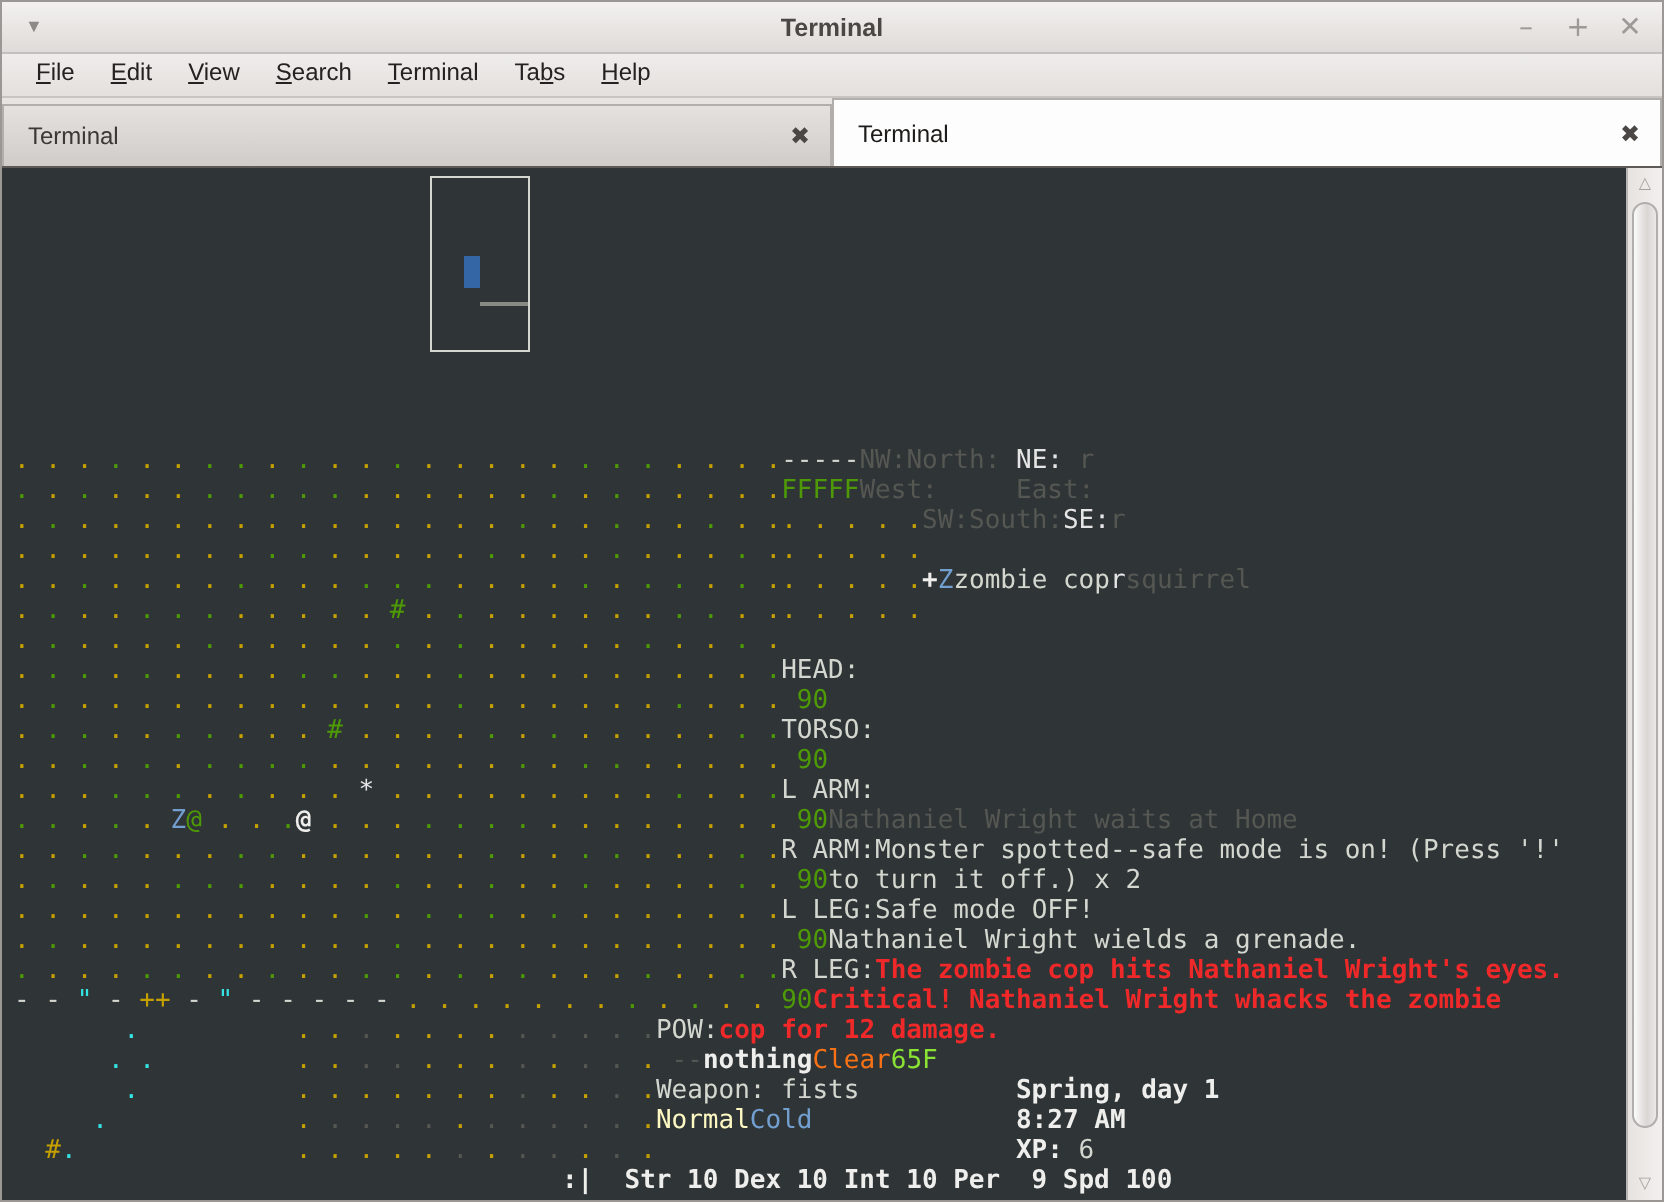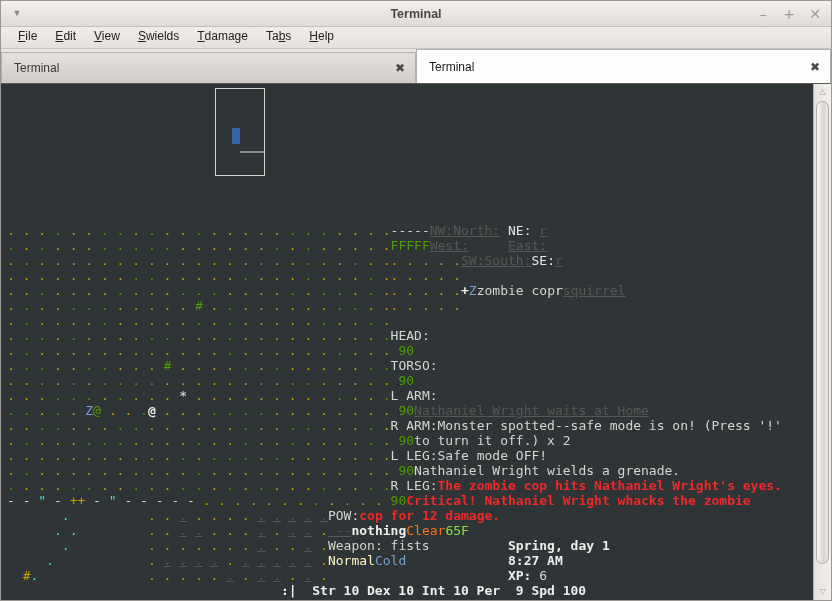--- a/index.html
+++ b/index.html
@@ -123,21 +123,21 @@
   .c-yellow  { color: #c4a000; }
   .c-green   { color: #4e9a06; }
   .c-bgreen  { color: #8ae234; }
   .c-bblue   { color: #729fcf; }
   .c-cyan    { color: #f97316; }
   .c-bcyan   { color: #34e2e2; }
   .c-red     { color: #fef9c3; }
   .c-bred    { color: #ef2929; font-weight: bold; }
   .c-white   { color: #d3d7cf; }
   .c-bwhite  { color: #eeeeec; font-weight: bold; }
-  .c-gray    { color: #555753; text-decoration: underline; }
+  .c-gray    { color: #555753; }
   .c-ltgray  { color: #e5e5e5; }
 
   
   #minimap-frame {
     position: absolute;
     left: 214px; top: 4px;
     width: 50px; height: 88px;
     border: 1px solid #d3d7cf;
     pointer-events: none;
   }
@@ -194,22 +194,22 @@
       <div class="win-btn">–</div>
       <div class="win-btn">+</div>
       <div class="win-btn">✕</div>
     </div>
   </div>
 
   <div id="menubar">
     <div class="menu-item"><span></span><u>F</u><span>ile</span></div>
     <div class="menu-item"><span></span><u>E</u><span>dit</span></div>
     <div class="menu-item"><span></span><u>V</u><span>iew</span></div>
-    <div class="menu-item"><span></span><u>S</u><span>wields</span></div>
-    <div class="menu-item"><span></span><u>T</u><span>damage</span></div>
+    <div class="menu-item"><span></span><u>S</u><span>earch</span></div>
+    <div class="menu-item"><span></span><u>T</u><span>erminal</span></div>
     <div class="menu-item"><span>Ta</span><u>b</u><span>s</span></div>
     <div class="menu-item"><span></span><u>H</u><span>elp</span></div>
   </div>
 
   <div id="tabbar">
     <div class="tab inactive">
       <span class="tab-label">Terminal</span>
       <span class="tab-close">✖</span>
     </div>
     <div class="tab active">

